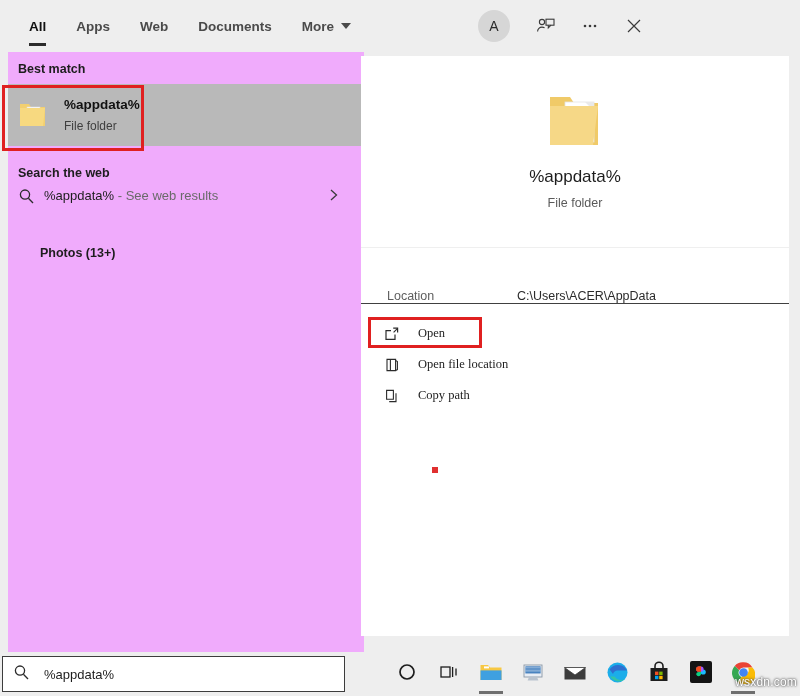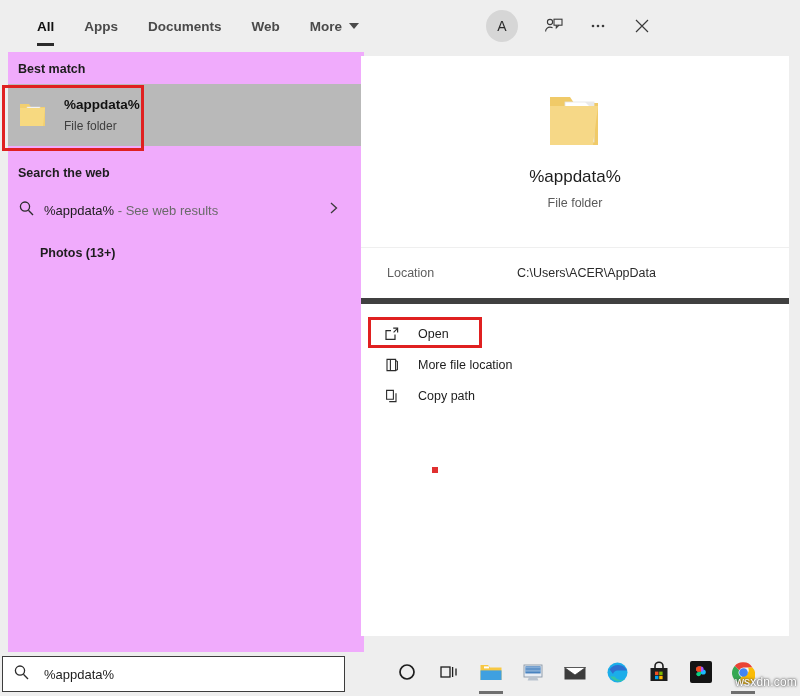--- a/index.html
+++ b/index.html
@@ -13,21 +13,21 @@
 
   
   .flyout {
     position: absolute; left: 0; top: 0;
     width: 800px; height: 652px;
     background: #eeeeee;
   }
 
   
   .tabbar {
-    position: absolute; left: 8px; top: 0;
+    position: absolute; left: 0; top: 0;
     width: 664px; height: 52px;
     background: #eeeeee;
     display: flex; align-items: flex-start;
   }
   .tabs { display: flex; align-items: center; height: 52px; padding-left: 14px; }
   .tab {
     position: relative;
     height: 52px;
     display: flex; align-items: center;
     padding: 0 15px;
@@ -83,21 +83,21 @@
     background: #b9b9b9;
     display: flex; align-items: center;
     padding-left: 10px;
   }
   .folder-ico-sm { width: 30px; height: 28px; position: relative; flex: 0 0 auto; }
   .bm-text { margin-left: 16px; line-height: 1.35; }
   .bm-title { font-size: 13.5px; color: #111; font-weight: bold; }
   .bm-sub { font-size: 12px; color: #3f3f3f; margin-top: 3px; }
 
   .web-row {
-    height: 44px; display: flex; align-items: center;
+    height: 44px; display: flex; 
     padding: 0 10px 0 10px;
   }
   .web-row .mag { width: 26px; flex: 0 0 auto; color: #2b2b2b; }
   .web-label { font-size: 13px; color: #1d1d1d; }
   .web-label .muted { color: #6a6a6a; }
   .chev { margin-left: auto; color: #3a3a3a; padding-right: 14px; }
 
   
   .preview {
     position: absolute; left: 361px; top: 56px;
@@ -108,31 +108,31 @@
     height: 192px;
     display: flex; flex-direction: column;
     align-items: center; justify-content: center;
     border-bottom: 1px solid #efefef;
   }
   .folder-ico-lg { width: 60px; height: 58px; position: relative; margin-bottom: 16px; }
   .pv-title { font-size: 17px; color: #1d1d1d; }
   .pv-sub { font-size: 12.5px; color: #5a5a5a; margin-top: 9px; }
 
   .pv-loc {
-    height: 56px; display: flex; align-items: center;
-    border-bottom: 6px solid #404040;
+    height: 56px; display: flex; align-items: flex-end;
+    border-bottom: 1px solid #404040;
     padding-left: 26px;
   }
   .pv-loc-label { font-size: 12.5px; color: #5e5e5e; width: 130px; }
   .pv-loc-link { font-size: 12.5px; color: #2b2b2b; }
 
   .pv-actions { padding-top: 14px; }
   .pv-action {
     height: 31px; display: flex; align-items: center;
-    padding-left: 22px; gap: 18px;
+    padding-left: 22px; gap: 18px; font-family: Liberation Serif, serif;
   }
   .pv-action .ai { width: 17px; height: 17px; display:flex; align-items:center; justify-content:center; color: #2b2b2b; }
   .pv-action .al { font-size: 12.5px; color: #1d1d1d; }
 
   .reddot {
     position: absolute; left: 432px; top: 467px;
     width: 6px; height: 6px; background: #e03030;
   }
 
   
@@ -186,24 +186,24 @@
 
     <div class="tabbar">
       <div class="tabs">
         <div class="tab active">
           <span>All</span>
         </div>
         <div class="tab">
           <span>Apps</span>
         </div>
         <div class="tab">
+          <span>Web</span>
+        </div>
+        <div class="tab">
           <span>Documents</span>
-        </div>
-        <div class="tab">
-          <span>Web</span>
         </div>
         <div class="tab">
           <span>More</span>
           <span class="caret"></span>
         </div>
       </div>
 
       <div class="hdr-right">
         <div class="avatar">
           <span>A</span>
@@ -305,21 +305,21 @@
         </div>
 
         <div class="pv-action">
           <span class="ai">
             <svg width="16" height="16" viewBox="0 0 16 16" fill="none" stroke="#2b2b2b" stroke-width="1.1">
               <path d="M3 2.4 H11.6 V13.6 H3 Z"></path>
               <path d="M6.4 2.4 V13.6"></path>
               <path d="M11.6 3.6 L13.4 4.6 V12.6 L11.6 13.4"></path>
             </svg>
           </span>
-          <span class="al">More file location</span>
+          <span class="al">Open file location</span>
         </div>
 
         <div class="pv-action">
           <span class="ai">
             <svg width="16" height="16" viewBox="0 0 16 16" fill="none" stroke="#2b2b2b" stroke-width="1.1">
               <path d="M2.6 2.4 H9.4 V11.2 H2.6 Z"></path>
               <path d="M5.2 13.6 H12 V5.2"></path>
             </svg>
           </span>
           <span class="al">Copy path</span>

